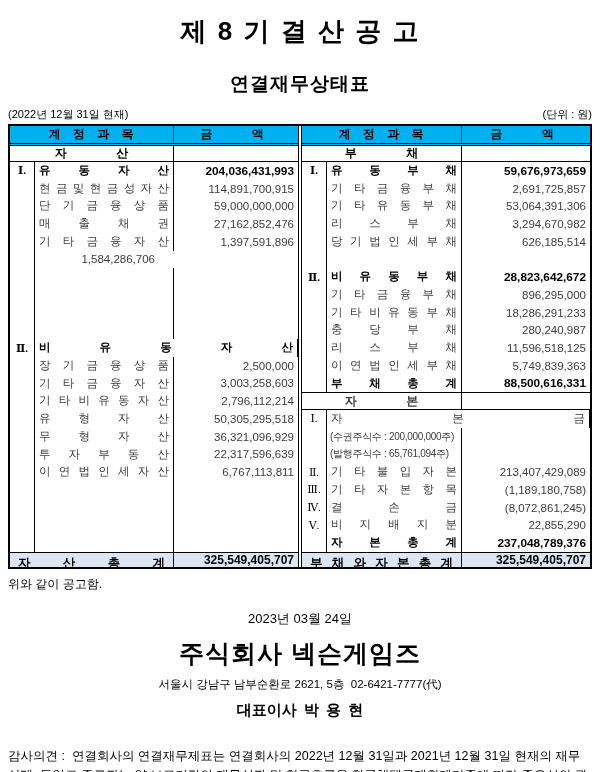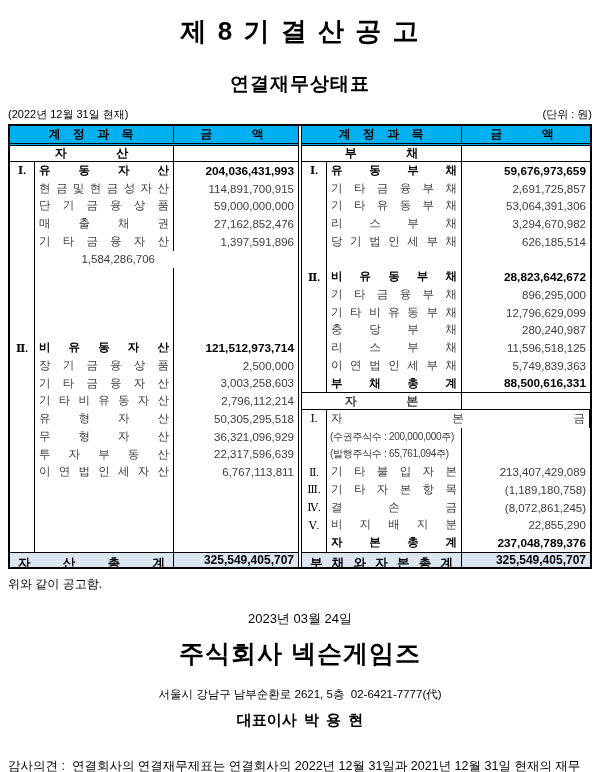--- a/index.html
+++ b/index.html
@@ -66,21 +66,21 @@
   }
   .total-row .c-span{
     display:block;line-height:20px;text-align:justify;text-align-last:justify;
     padding:0 8px;font-size:12.5px;white-space:nowrap;overflow:hidden;
   }
   .total-row .c-val{font-size:12px;}
   
   .notice{margin-top:7px;font-size:12px;}
   .date-line{text-align:center;margin-top:17px;font-size:13px;}
   .company{text-align:center;margin-top:9px;font-size:25px;font-weight:bold;letter-spacing:1px;}
-  .address{text-align:center;margin-top:17px;font-size:11.5px;white-space:pre-wrap;}
+  .address{text-align:center;margin-top:7px;font-size:11.5px;white-space:pre-wrap;}
   .ceo{text-align:center;margin-top:9px;font-size:15px;font-weight:bold;word-spacing:3px;}
   .audit{margin-top:27px;font-size:12.5px;line-height:1.55;white-space:pre-wrap;}
 </style>
 </head>
 <body>
 
 <div class="page">
   <h1 class="title">제 8 기 결 산 공 고</h1>
   <h2 class="subtitle">연결재무상태표</h2>
 
@@ -144,21 +144,20 @@
           <div class="cell c-val"></div>
         </div>
         <div class="row body-row">
           <div class="cell c-num"></div>
           <div class="cell c-name"></div>
           <div class="cell c-val"></div>
         </div>
         <div class="row body-row bold">
           <div class="cell c-num">Ⅱ.</div>
           <div class="cell c-name name-justify">비 유 동 자 산</div>
-          <div class="cell c-val">121,512,973,714</div>
         </div>
         <div class="row body-row">
           <div class="cell c-num"></div>
           <div class="cell c-name name-justify">장 기 금 융 상 품</div>
           <div class="cell c-val">2,500,000</div>
         </div>
         <div class="row body-row">
           <div class="cell c-num"></div>
           <div class="cell c-name name-justify">기 타 금 융 자 산</div>
           <div class="cell c-val">3,003,258,603</div>
@@ -258,21 +257,21 @@
           <div class="cell c-val">28,823,642,672</div>
         </div>
         <div class="row body-row">
           <div class="cell c-num"></div>
           <div class="cell c-name name-justify">기 타 금 융 부 채</div>
           <div class="cell c-val">896,295,000</div>
         </div>
         <div class="row body-row">
           <div class="cell c-num"></div>
           <div class="cell c-name name-justify">기 타 비 유 동 부 채</div>
-          <div class="cell c-val">12,796,629,099</div>
+          <div class="cell c-val">18,286,291,233</div>
         </div>
         <div class="row body-row">
           <div class="cell c-num"></div>
           <div class="cell c-name name-justify">충 당 부 채</div>
           <div class="cell c-val">280,240,987</div>
         </div>
         <div class="row body-row">
           <div class="cell c-num"></div>
           <div class="cell c-name name-justify">리 스 부 채</div>
           <div class="cell c-val">11,596,518,125</div>

